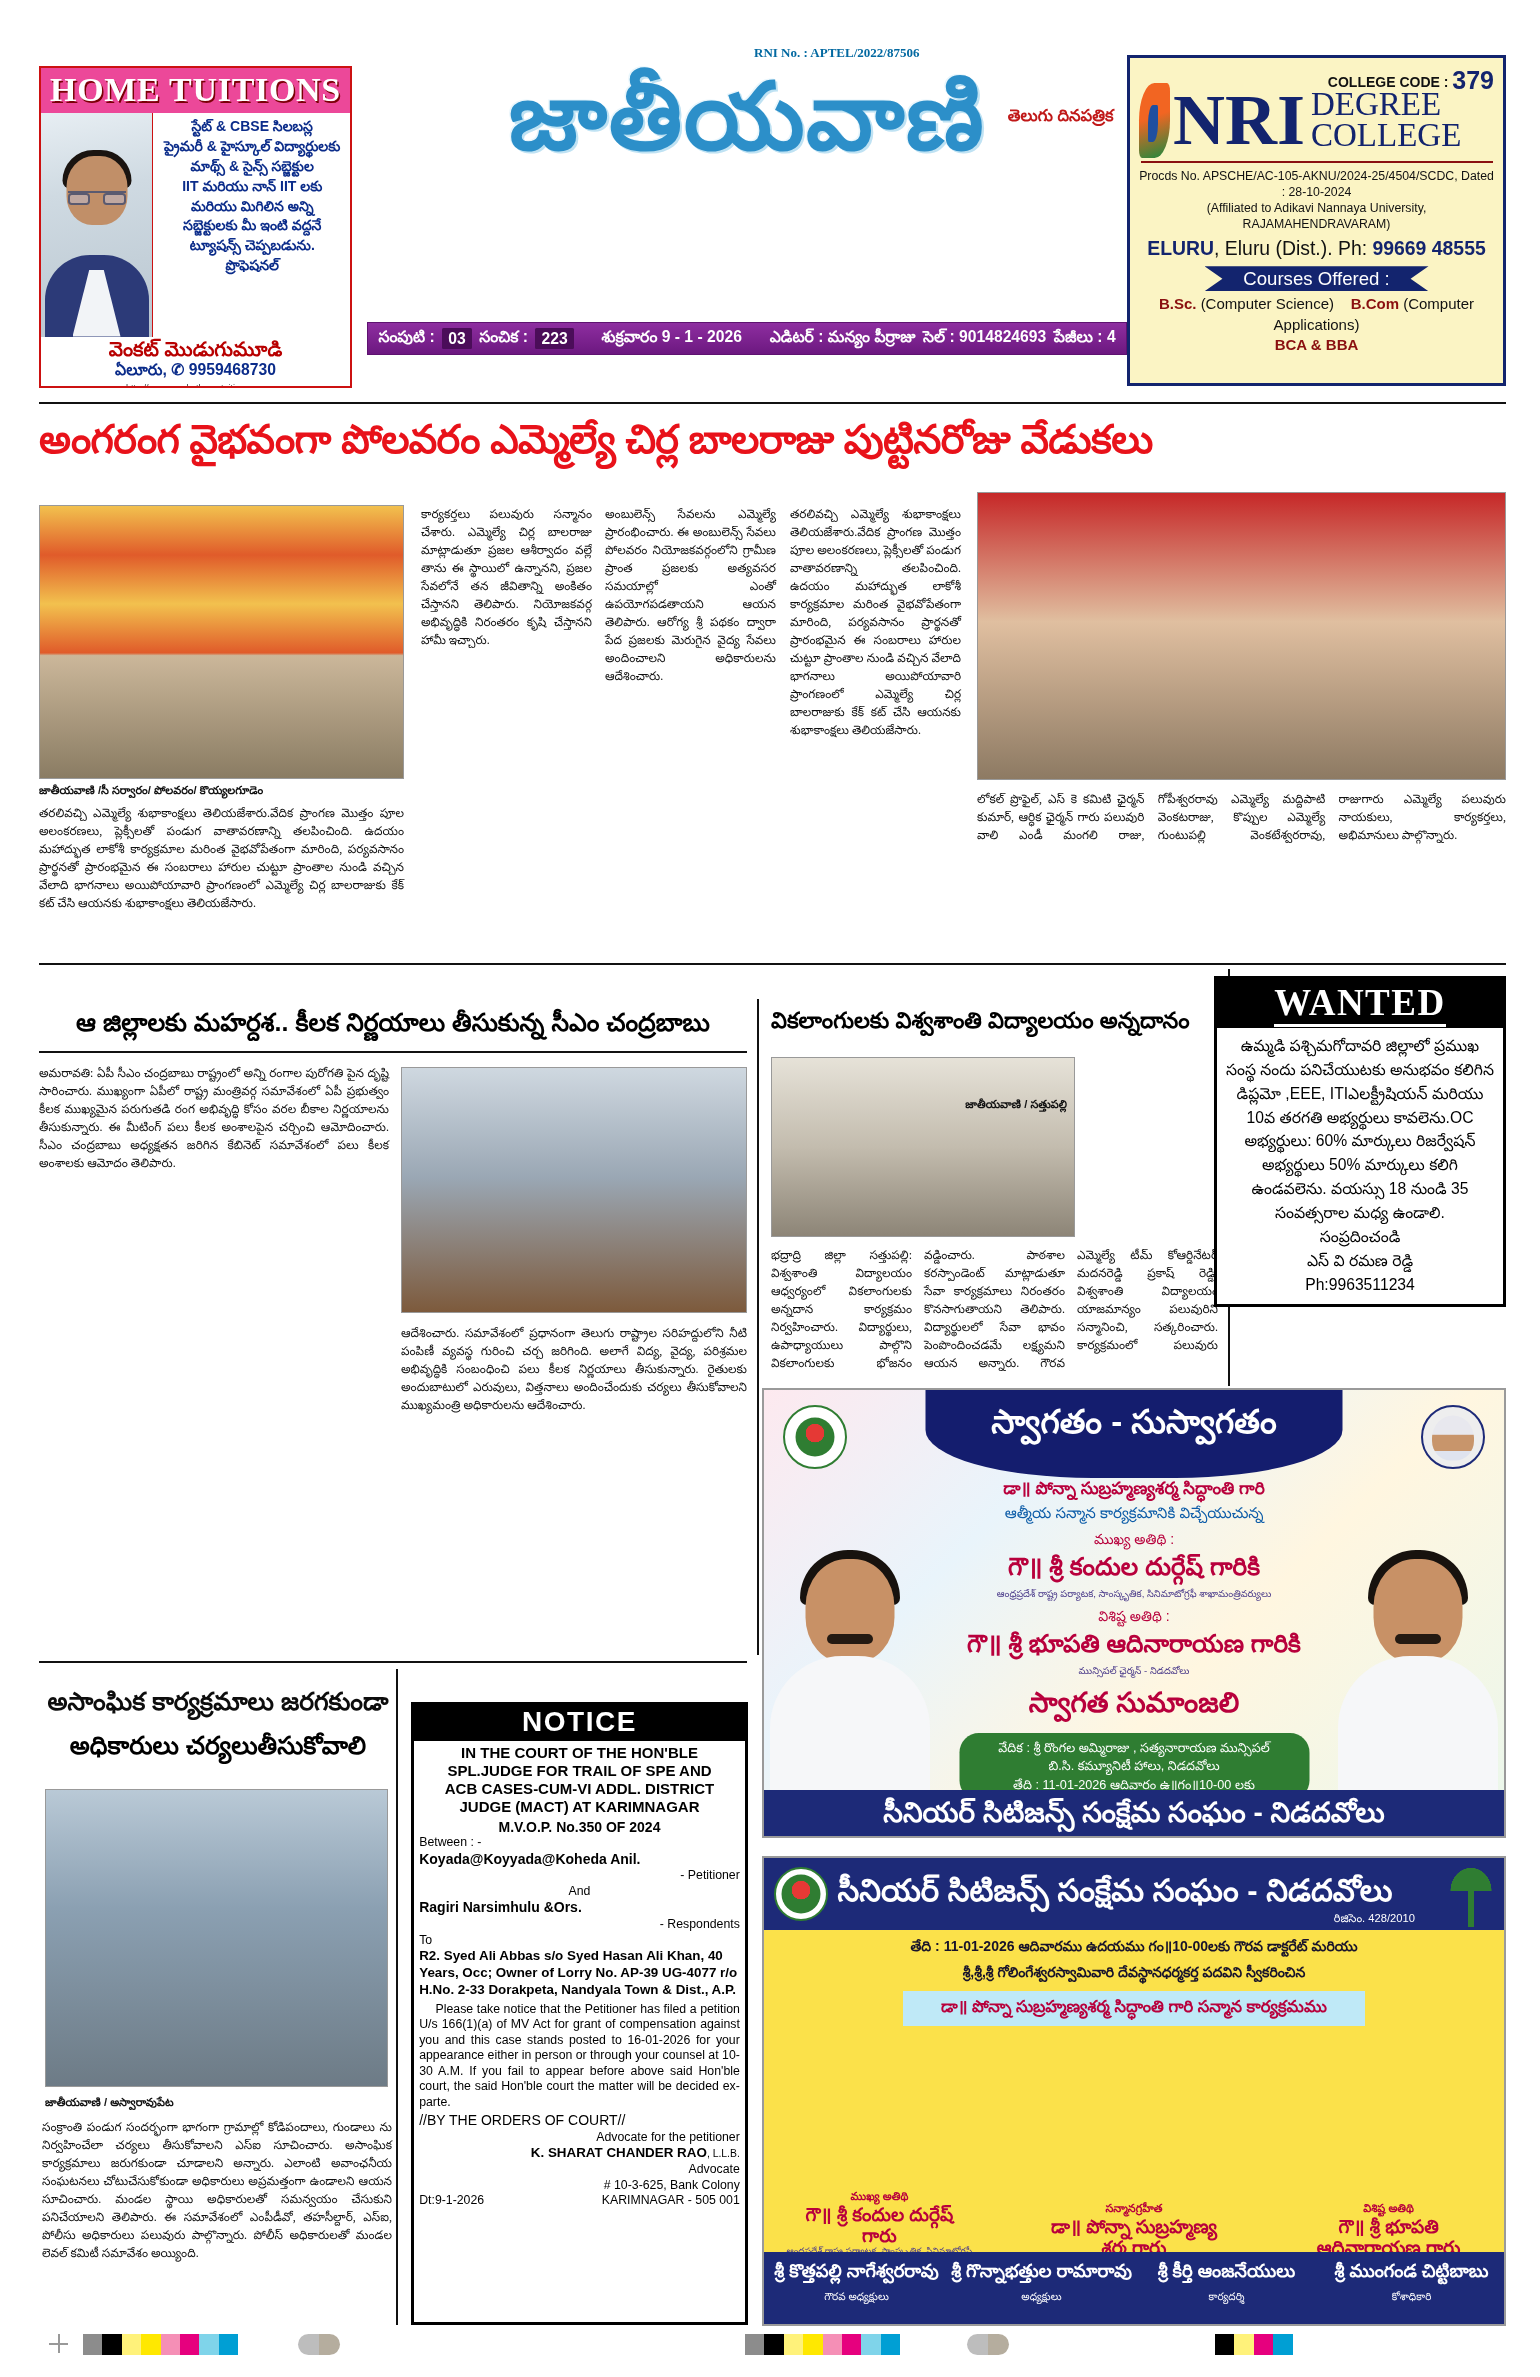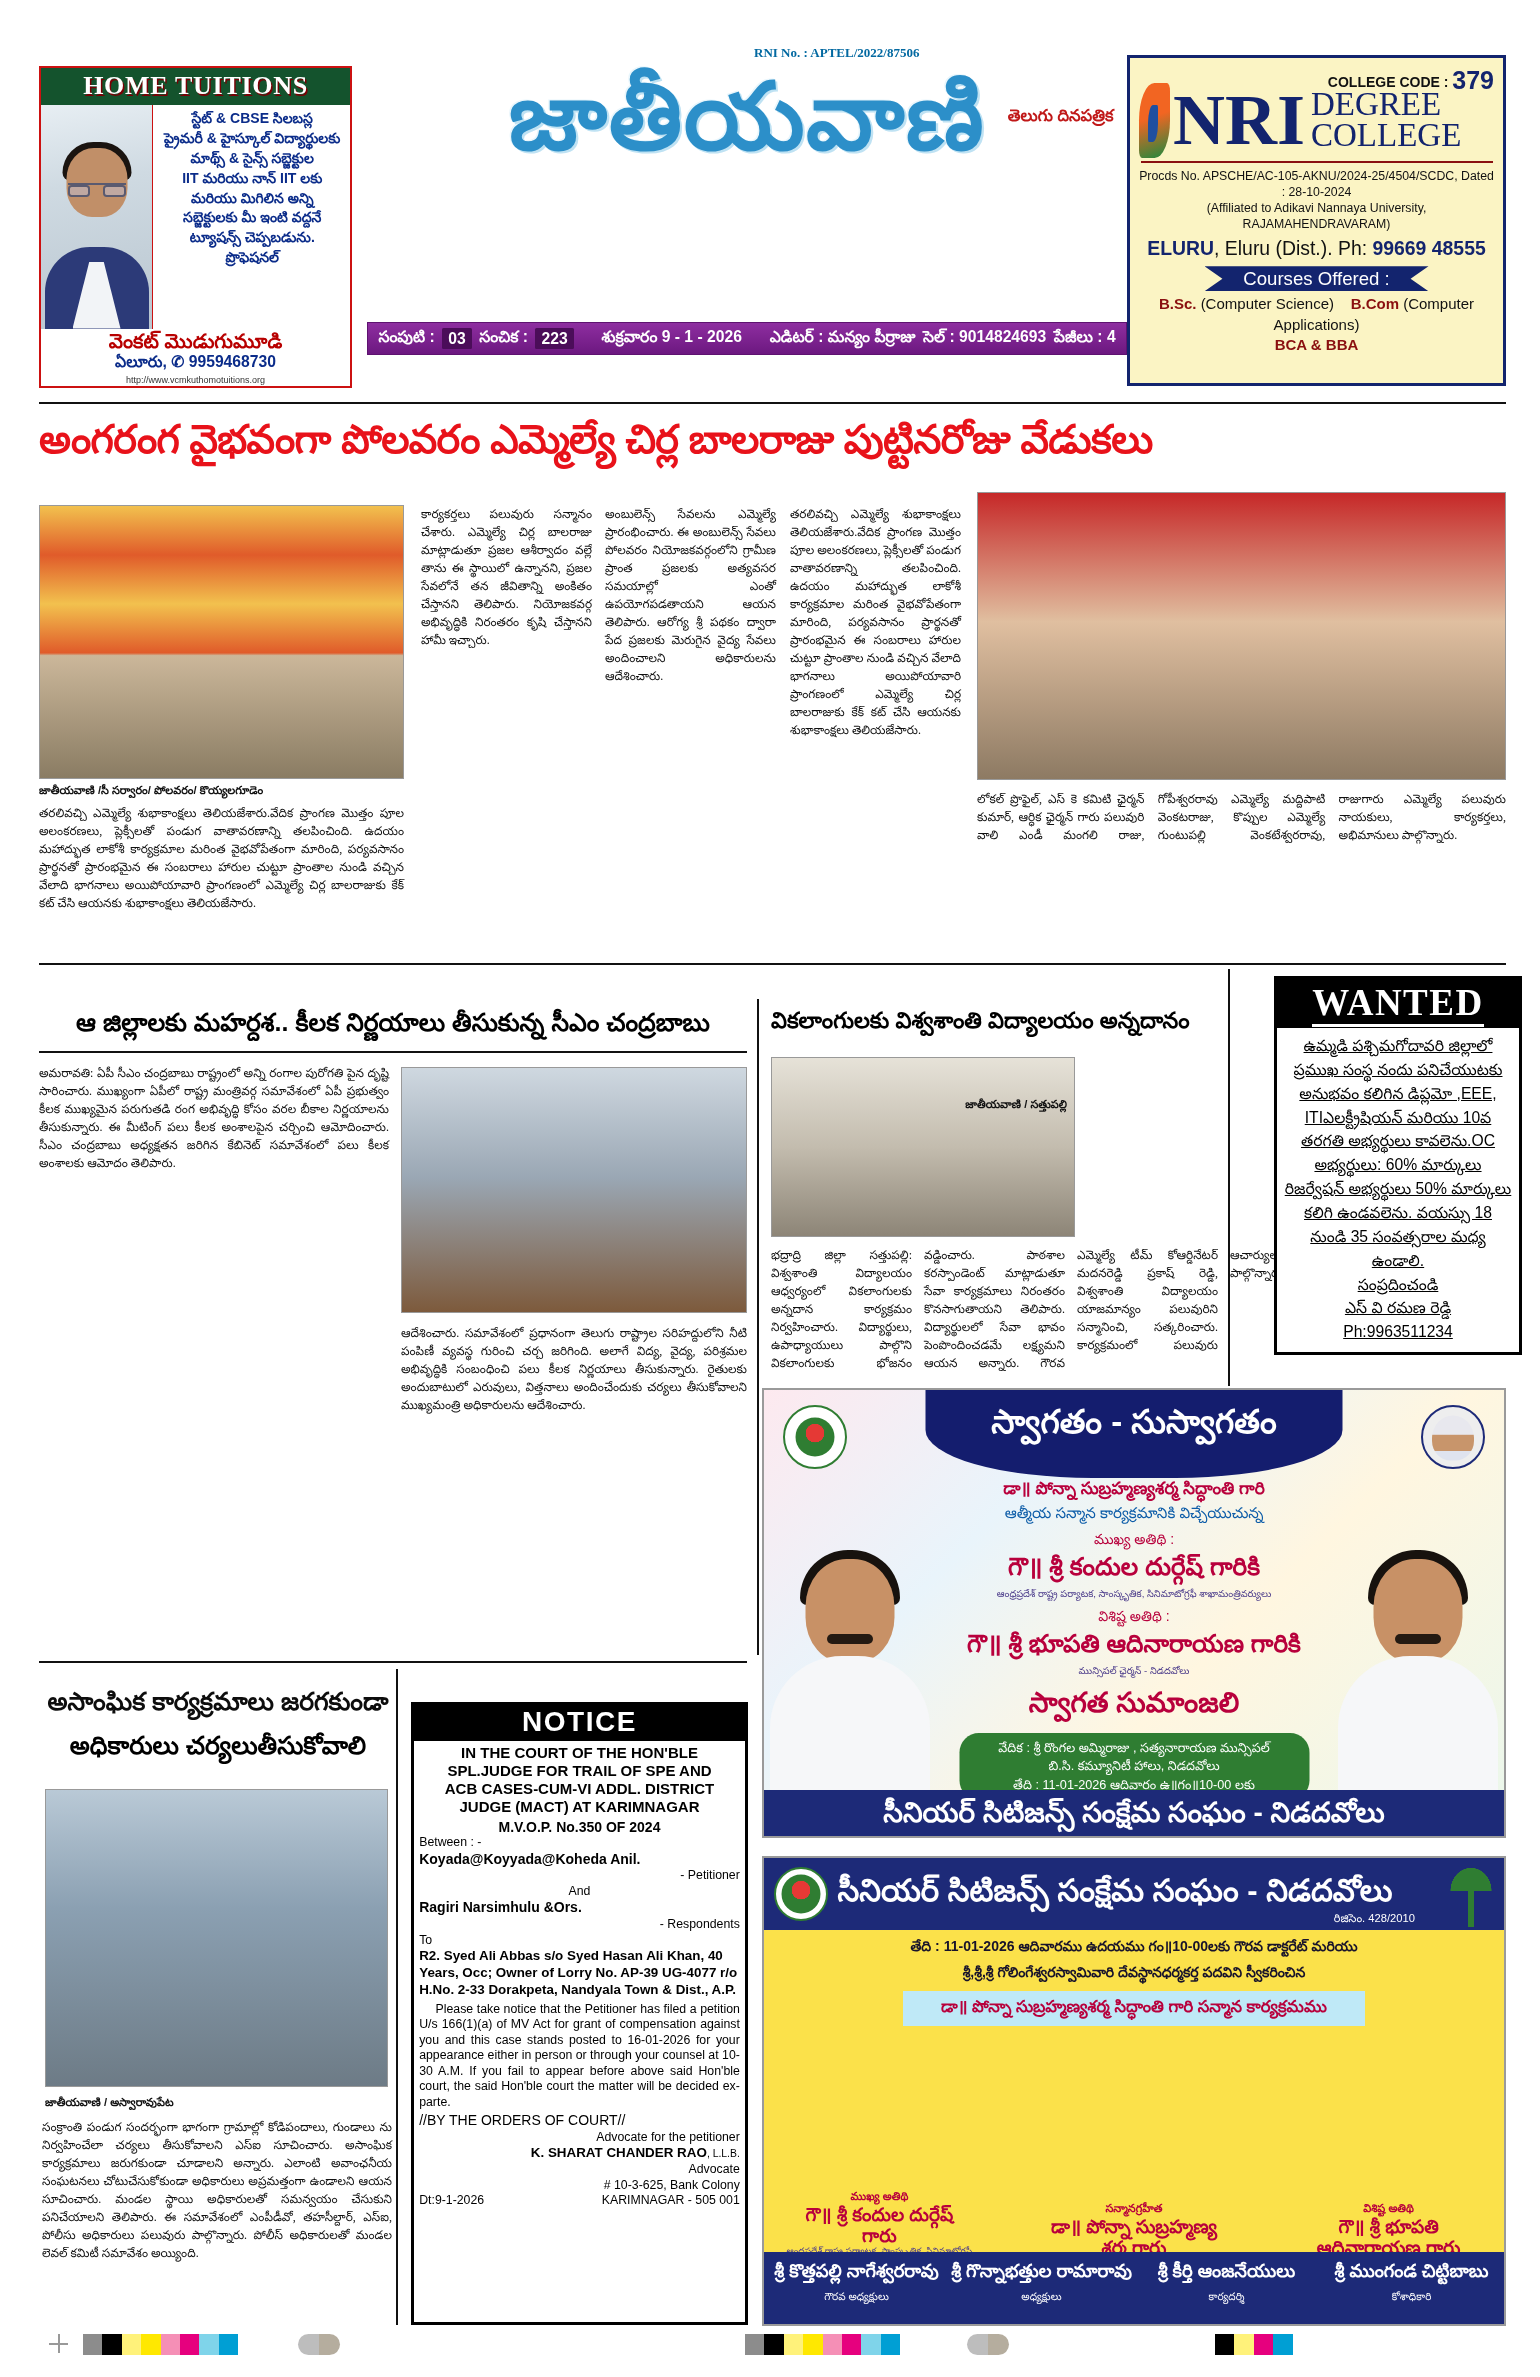--- a/index.html
+++ b/index.html
@@ -22,23 +22,23 @@
     width: 1467px; height: 343px;
   }
   .ad-hometuitions {
     position: absolute; left: 0; top: 21px;
     width: 313px; height: 322px;
     border: 2.2px solid #cc1111;
     background: #ffffff;
     overflow: hidden;
   }
   .ht-banner {
-    background: #14532d; color: #fff;
+    background: #ec4899; color: #fff;
     font-family: "Liberation Serif", serif;
-    font-weight: bold; font-size: 26px;
+    font-weight: bold; font-size: 34px;
     text-align: center; letter-spacing: 0.7px;
     padding: 4.5px 0 6px 0;
     text-shadow: 1.5px 1.5px 0 #7a0005;
     line-height: 1;
   }
   .ht-body { display: flex; height: 224px; }
   .ht-photo {
     width: 112px;
     background: linear-gradient(170deg,#e7eef3 0%,#cfdae2 35%,#b9c6d0 100%);
     position: relative; overflow: hidden;
@@ -505,21 +505,21 @@
         <i></i>
         <i></i>
         <i></i>
     </div>
   </div>
   <div class="cap" style="position:absolute; left:933px; top:1096px; width:134px; text-align:right;">జాతీయవాణి / సత్తుపల్లి</div>
   <div class="body-col" style="position:absolute; left:771px; top:1246px; width:447px; height:134px; column-count:3; column-gap:12px;">భద్రాద్రి జిల్లా సత్తుపల్లి: విశ్వశాంతి విద్యాలయం ఆధ్వర్యంలో వికలాంగులకు అన్నదాన కార్యక్రమం నిర్వహించారు. విద్యార్థులు, ఉపాధ్యాయులు పాల్గొని వికలాంగులకు భోజనం వడ్డించారు. పాఠశాల కరస్పాండెంట్ మాట్లాడుతూ సేవా కార్యక్రమాలు నిరంతరం కొనసాగుతాయని తెలిపారు. విద్యార్థులలో సేవా భావం పెంపొందించడమే లక్ష్యమని ఆయన అన్నారు. గౌరవ ఎమ్మెల్యే టీమ్ కోఆర్డినేటర్ మదనరెడ్డి ప్రకాష్ రెడ్డి, విశ్వశాంతి విద్యాలయం యాజమాన్యం పలువురిని సన్మానించి, సత్కరించారు. కార్యక్రమంలో పలువురు ఆచార్యులు, ఉపాధ్యాయులు పాల్గొన్నారు.</div>
 
   <div class="divider-v" style="left:1228px; top:969px; height:417px;"></div>
 
-  <div class="ad-wanted" style="top:976px; right:19px; width:248px;text-decoration:underline;">
+  <div class="ad-wanted" style="top:976px; right:35px; width:292px;">
     <div class="wanted-title"><span>WANTED</span></div>
     <div class="wanted-body">
       <div>ఉమ్మడి పశ్చిమగోదావరి జిల్లాలో ప్రముఖ సంస్థ నందు పనిచేయుటకు అనుభవం కలిగిన డిప్లమో ,EEE, ITIఎలక్ట్రీషియన్ మరియు 10వ తరగతి అభ్యర్థులు కావలెను.OC అభ్యర్థులు: 60% మార్కులు రిజర్వేషన్ అభ్యర్థులు 50% మార్కులు కలిగి ఉండవలెను. వయస్సు 18 నుండి 35 సంవత్సరాల మధ్య ఉండాలి.</div>
       <div>సంప్రదించండి</div>
       <div>ఎస్ వి రమణ రెడ్డి</div>
       <div>Ph:9963511234</div>
     </div>
   </div>
 
   <div class="divider-h" style="left:39px; top:1661px; width:708px;"></div>

